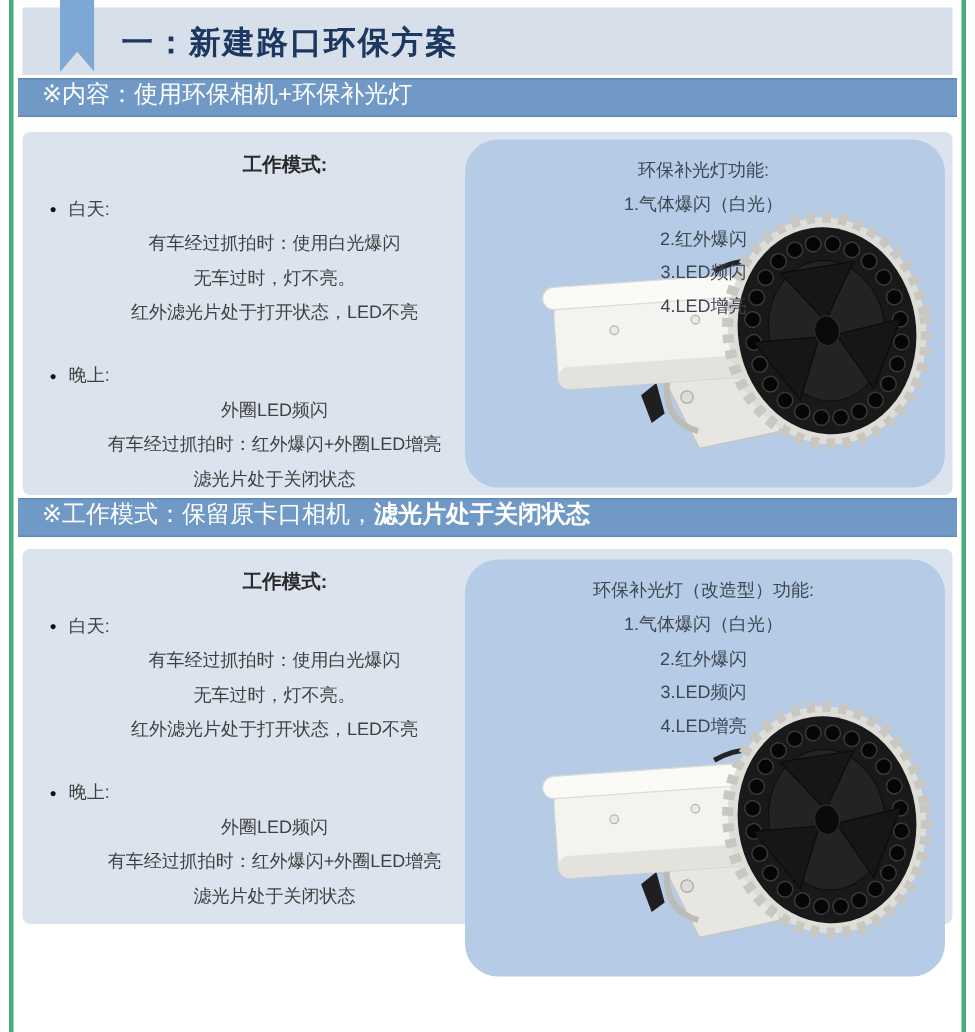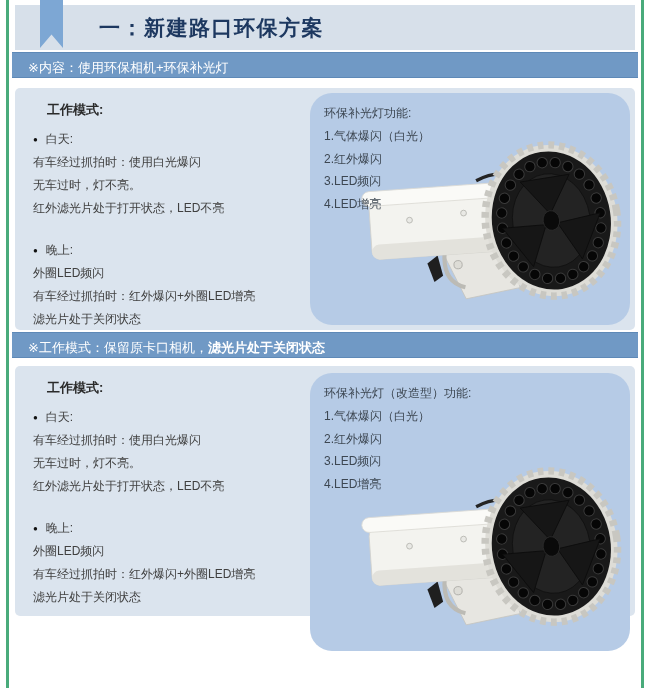--- a/index.html
+++ b/index.html
@@ -7,38 +7,38 @@
     width:650px;height:688px;position:relative;background:#ffffff;
     font-family:"Liberation Sans","DejaVu Sans",sans-serif;overflow:hidden;
   }
   .green-line{position:absolute;top:0;bottom:0;width:3px;background:#49ab7b;}
   .green-left{left:6px;}
   .green-right{right:6px;}
   .page{position:absolute;left:15px;top:0;width:620px;}
 
   
   .hdr{position:relative;height:45px;background:#d7e0ea;}
-  .hdr1{margin-top:5px;padding-left:18px;}
+  .hdr1{margin-top:5px;}
   .hdr2{margin-top:15px;height:52px;}
   .ribbon{position:absolute;left:25px;width:23px;height:48px;background:#7da7d4;
     clip-path:polygon(0 0,100% 0,100% 100%,50% 72%,0 100%);}
   .hdr1 .ribbon{top:-5px;}
   .hdr2 .ribbon{top:4px;height:45px;}
   .title{margin:0;padding-left:66px;font-size:21px;font-weight:bold;color:#1d3860;
     letter-spacing:1.5px;display:flex;align-items:center;height:100%;}
 
   
   .bar{margin:2px -3px 0 -3px;height:26px;background:#7099c5;
     border-top:1px solid #5e89b7;border-bottom:1px solid #5e89b7;
-    color:#ffffff;font-size:13px;display:flex;align-items:flex-end;
+    color:#ffffff;font-size:16px;display:flex;align-items:flex-start;
     padding-left:16px;box-sizing:border-box;}
   .bar b{font-weight:bold;}
 
   
-  .card{position:relative;background:#dbe4ee;border-radius:5px;}
+  .card{position:relative;background:#dbe4ee;border-radius:5px;text-align:center;}
   .card1{margin-top:10px;height:242px;}
   .card2{margin-top:8px;height:250px;}
 
   
   .wm{padding:13px 0 0 18px;width:300px;font-size:12px;color:#404040;}
   .wm-h{font-weight:bold;color:#2b2b2b;font-size:13px;padding-left:14px;margin-bottom:9px;}
   .wm-row{display:flex;align-items:center;height:23px;}
   .dot{font-size:8px;margin-right:8px;color:#111;}
   .wm-line{line-height:23px;height:23px;}
   .night{margin-top:19px;}

